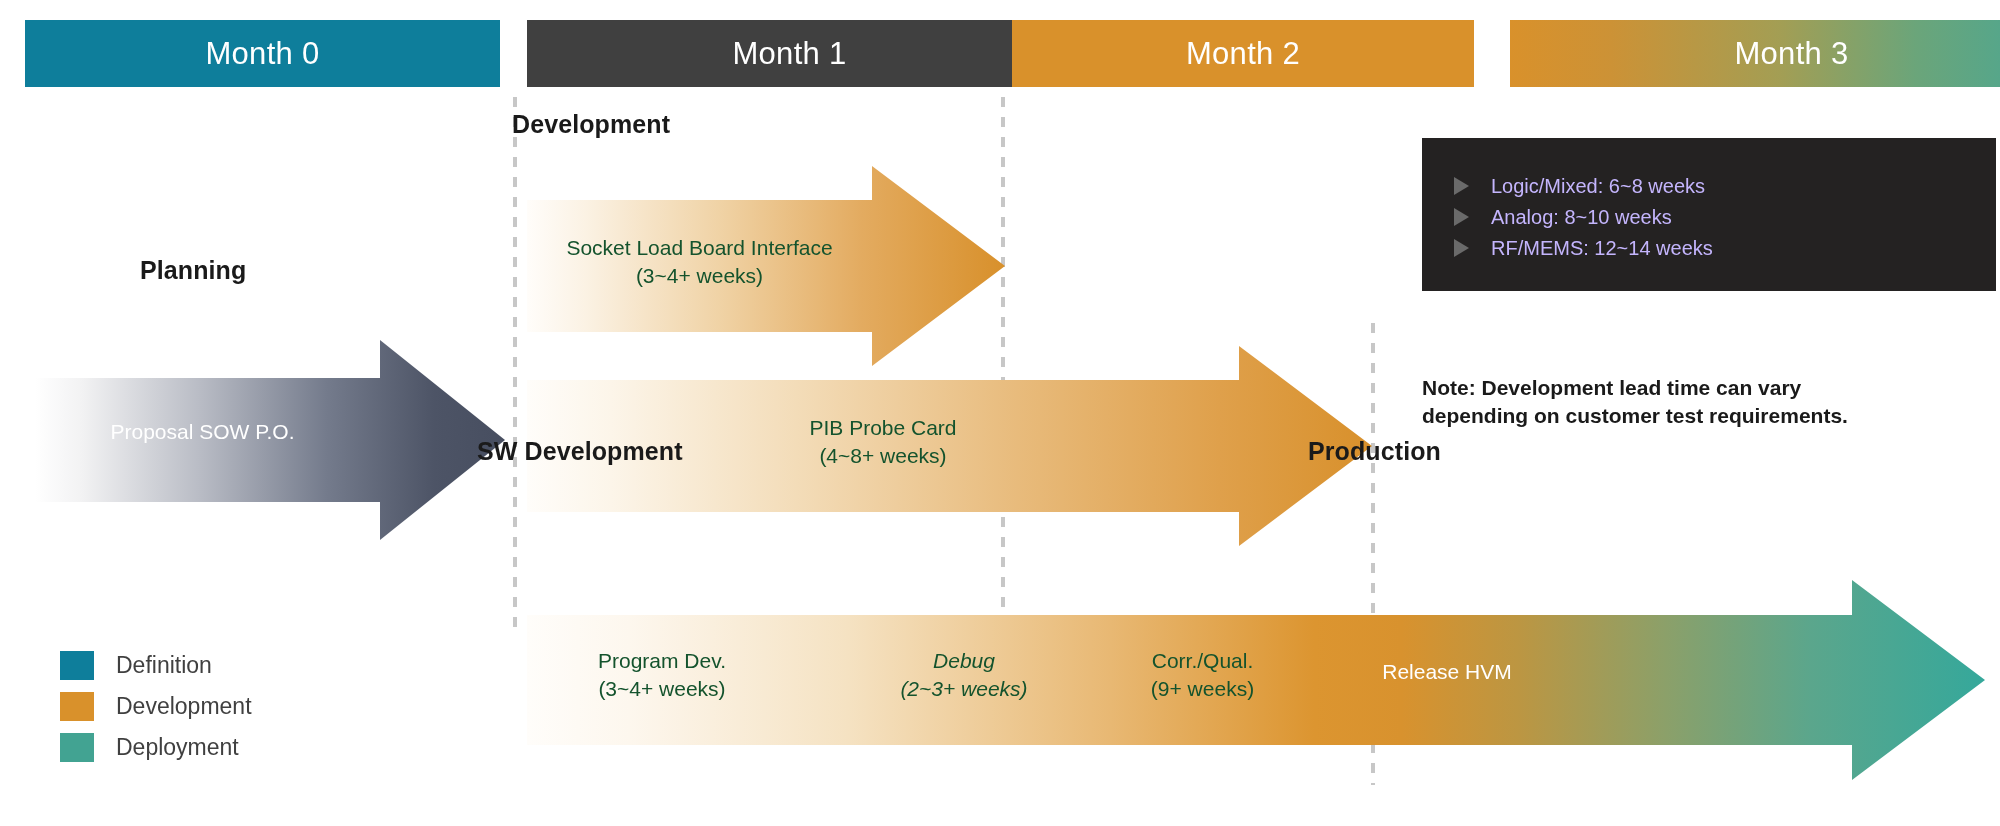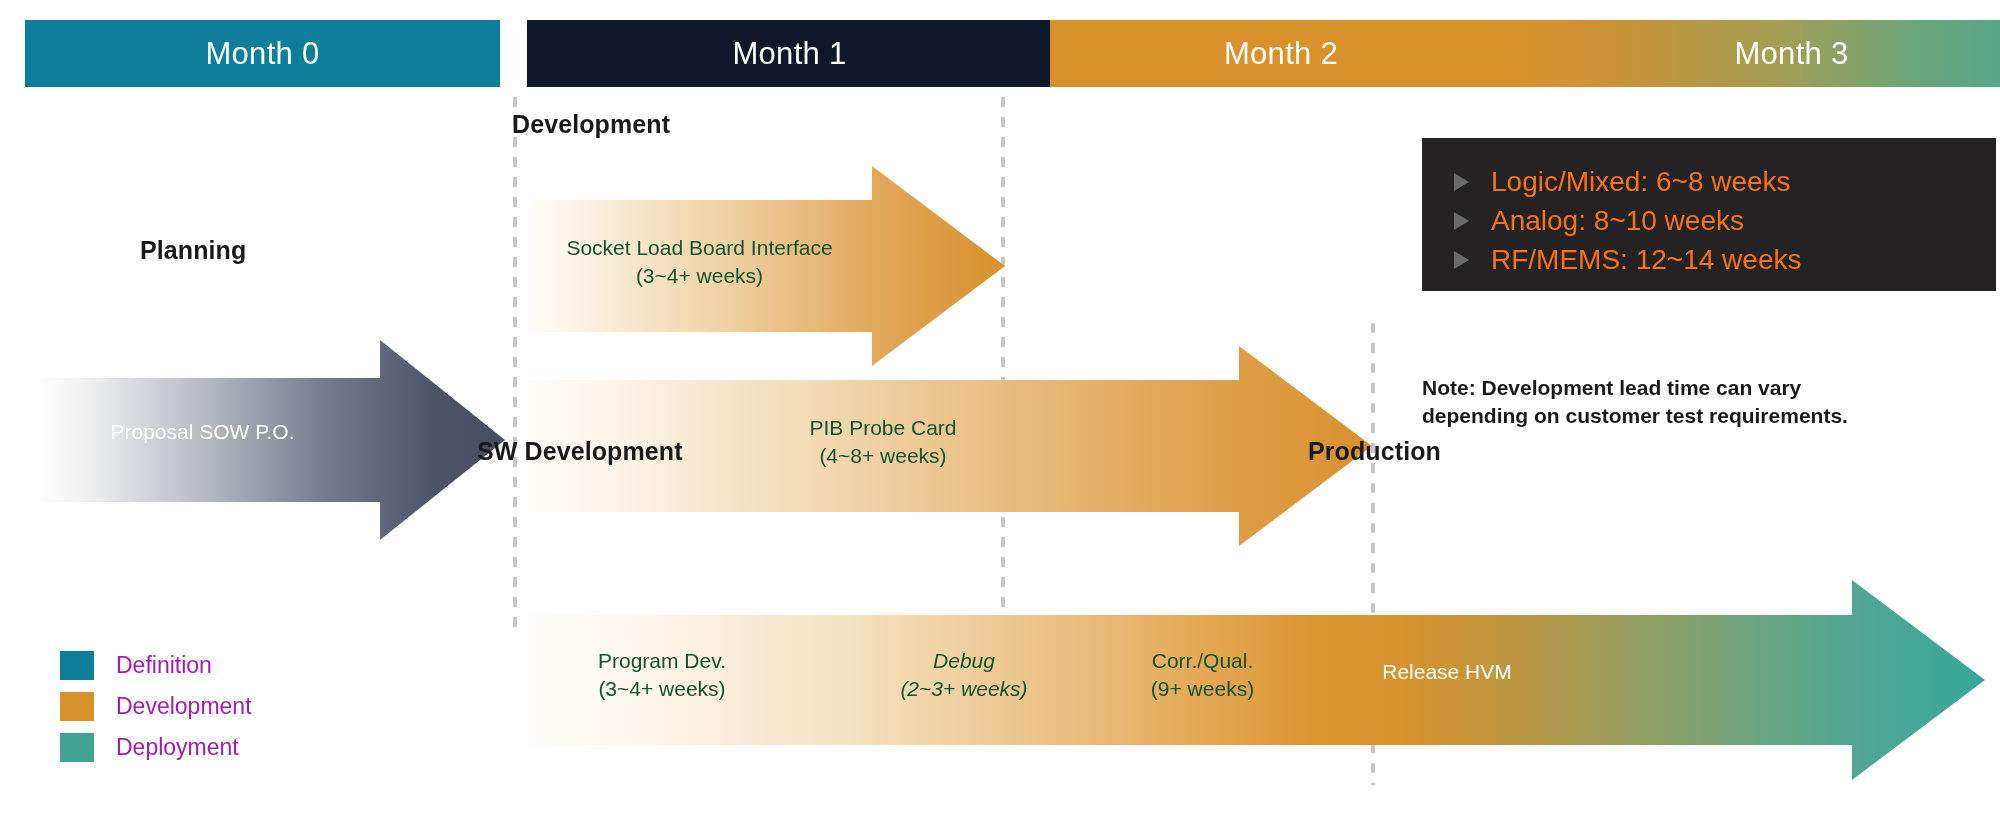--- a/index.html
+++ b/index.html
@@ -28,22 +28,22 @@
     display: flex;
     align-items: center;
     justify-content: center;
     color: #ffffff;
     font-size: 31px;
     font-weight: 400;
     letter-spacing: 0.3px;
     line-height: 1;
   }
   .m0 { left: 25px;   width: 475px;  background: #0E7E9B; }
-  .m1 { left: 527px;  width: 525px;  background: #0f172a; }
-  .m2 { left: 1012px; width: 462px;  background: #D9912B; margin-left: 38px; }
+  .m1 { left: 527px;  width: 525px;  background: #404040; }
+  .m2 { left: 1012px; width: 462px;  background: #D9912B; }
   .m3 { left: 1510px; width: 563px;  background: linear-gradient(90deg, #D9912B 0%, #CC9236 18%, #A39E54 48%, #6BA57A 72%, #45A797 100%); }
 
   
   .divider {
     position: absolute;
     width: 4px;
     background-image: linear-gradient(to bottom, #c7c7c7 0 10px, rgba(255,255,255,0) 10px 20px);
     background-size: 4px 20px;
     background-repeat: repeat-y;
   }
@@ -94,23 +94,24 @@
   }
   #lead-time-panel ul {
     list-style: none;
     margin: 0;
     padding: 30px 0 0 32px;
   }
   #lead-time-panel li {
     display: flex;
     align-items: center;
     margin-bottom: 11px;
-    color: #f97316;
-    font-size: 28px;
+    color: #c4b5fd;
+    font-size: 20px;
     line-height: 1;
+    margin-top: 8px;
   }
   .tri-icon {
     display: inline-block;
     width: 0; height: 0;
     border-left: 15px solid #6a6a6a;
     border-top: 9px solid transparent;
     border-bottom: 9px solid transparent;
     margin-right: 22px;
     flex: 0 0 auto;
   }
@@ -142,21 +143,21 @@
     margin-bottom: 0px;
   }
   .legend-swatch {
     width: 34px;
     height: 29px;
     flex: 0 0 auto;
   }
   .legend-text {
     margin-left: 22px;
     font-size: 23px;
-    color: #a21caf;
+    color: #404040;
     line-height: 1;
   }
 </style>
 </head>
 <body>
 
 <div id="root">
 
   <div class="month-bar m0">
     <span>Month 0</span>
@@ -168,21 +169,21 @@
     <span>Month 2</span>
   </div>
   <div class="month-bar m3">
     <span>Month 3</span>
   </div>
 
   <div class="divider div1"></div>
   <div class="divider div2"></div>
   <div class="divider div3"></div>
 
-  <div class="phase-caption" style="left:140px; top:236px;text-align:center;">Planning</div>
+  <div class="phase-caption" style="left:140px; top:256px;text-align:center;">Planning</div>
 
   <div class="arrow-wrap" style="left:35px; top:340px; width:470px; height:200px;text-decoration:underline;">
     <div class="arrow-shape">
       <svg viewBox="0 0 470 200" preserveAspectRatio="none">
         <defs>
           <linearGradient id="gradPlanning" x1="0" y1="0" x2="1" y2="0">
             <stop offset="0%" stop-color="#ffffff"></stop>
             <stop offset="10%" stop-color="#f2f2f3"></stop>
             <stop offset="35%" stop-color="#b9bcc5"></stop>
             <stop offset="62%" stop-color="#747b8c"></stop>

